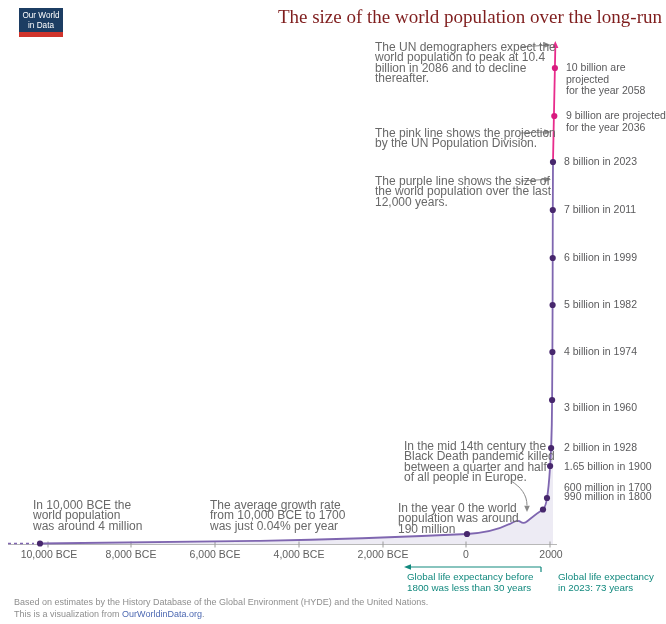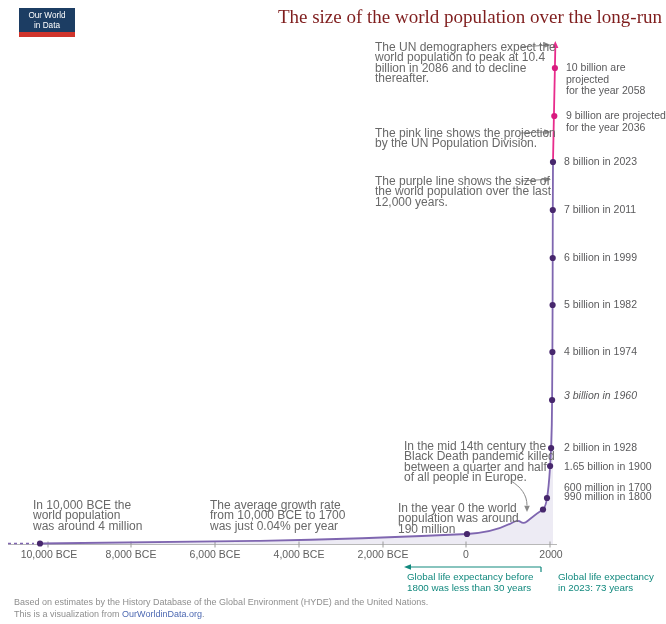--- a/index.html
+++ b/index.html
@@ -1,19 +1,19 @@
 <!DOCTYPE html>
 <html><head>
 <meta charset="utf-8">
 <style>
   html,body{margin:0;padding:0;background:#fff;}
   .canvas{position:relative;width:666px;height:624px;background:#fff;
           font-family:"Liberation Sans",sans-serif;overflow:hidden;}
   
-  .logo{position:absolute;left:19px;top:8px;width:56px;background:#1c3d63;
+  .logo{position:absolute;left:19px;top:8px;width:44px;background:#1c3d63;
         border-bottom:5px solid #d0342c;color:#fff;text-align:center;
         padding:3px 0 2px 0;line-height:9.5px;font-size:8.2px;}
   
   .title{position:absolute;left:76px;top:6px;width:586px;
          font-family:"Liberation Serif",serif;font-size:19px;color:#7f1d1d;text-align:right;}
   
   .chart-svg{position:absolute;left:0;top:0;}
   
   .ann{position:absolute;font-size:12px;line-height:10.3px;color:#686868;
        white-space:pre-line;}
@@ -147,21 +147,21 @@
 
   <div class="ms" style="left:566px;top:62px;">10 billion are projected
 for the year 2058</div>
   <div class="ms" style="left:566px;top:110px;">9 billion are projected
 for the year 2036</div>
   <div class="ms one" style="top:162px;">8 billion in 2023</div>
   <div class="ms one" style="top:210px;">7 billion in 2011</div>
   <div class="ms one" style="top:258px;">6 billion in 1999</div>
   <div class="ms one" style="top:305px;">5 billion in 1982</div>
   <div class="ms one" style="top:352px;">4 billion in 1974</div>
-  <div class="ms one" style="top:396px;font-style:italic;">3 billion in 1960</div>
+  <div class="ms one" style="top:408px;">3 billion in 1960</div>
   <div class="ms one" style="top:448px;">2 billion in 1928</div>
   <div class="ms one" style="top:467px;">1.65 billion in 1900</div>
   <div class="ms one" style="top:497px;">990 million in 1800</div>
   <div class="ms one" style="top:488px;">600 million in 1700</div>
 
   <div class="axl" style="left:49px;">10,000 BCE</div>
   <div class="axl" style="left:131px;">8,000 BCE</div>
   <div class="axl" style="left:215px;">6,000 BCE</div>
   <div class="axl" style="left:299px;">4,000 BCE</div>
   <div class="axl" style="left:383px;">2,000 BCE</div>

